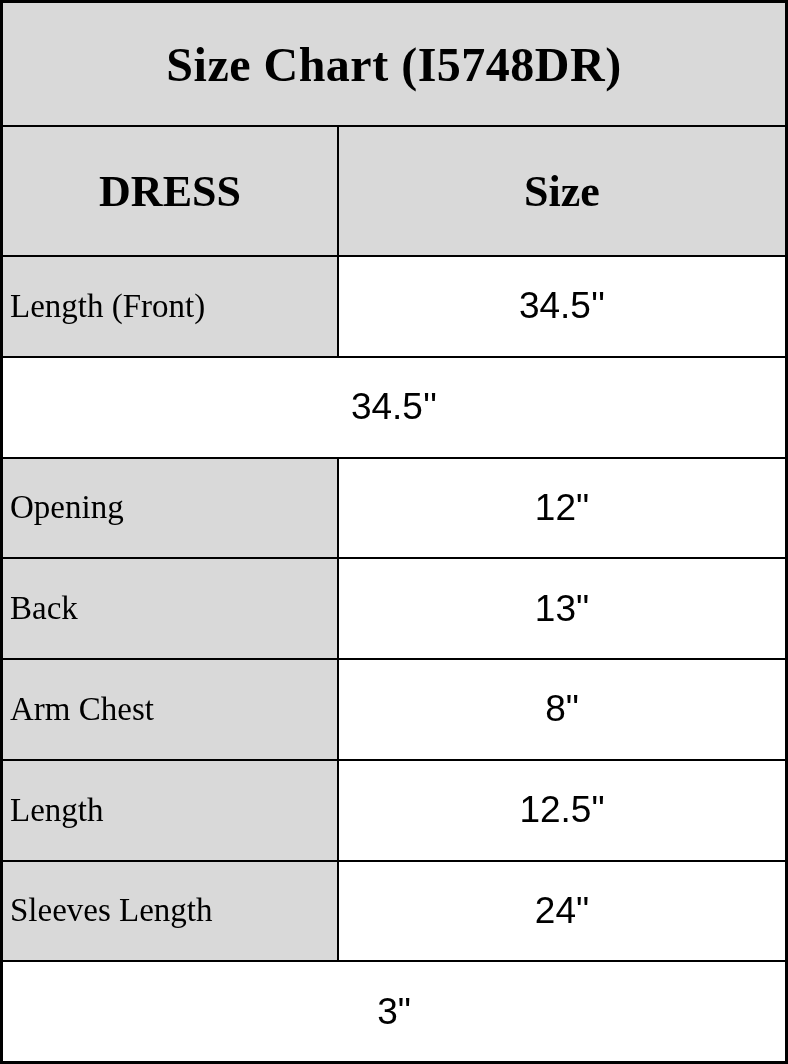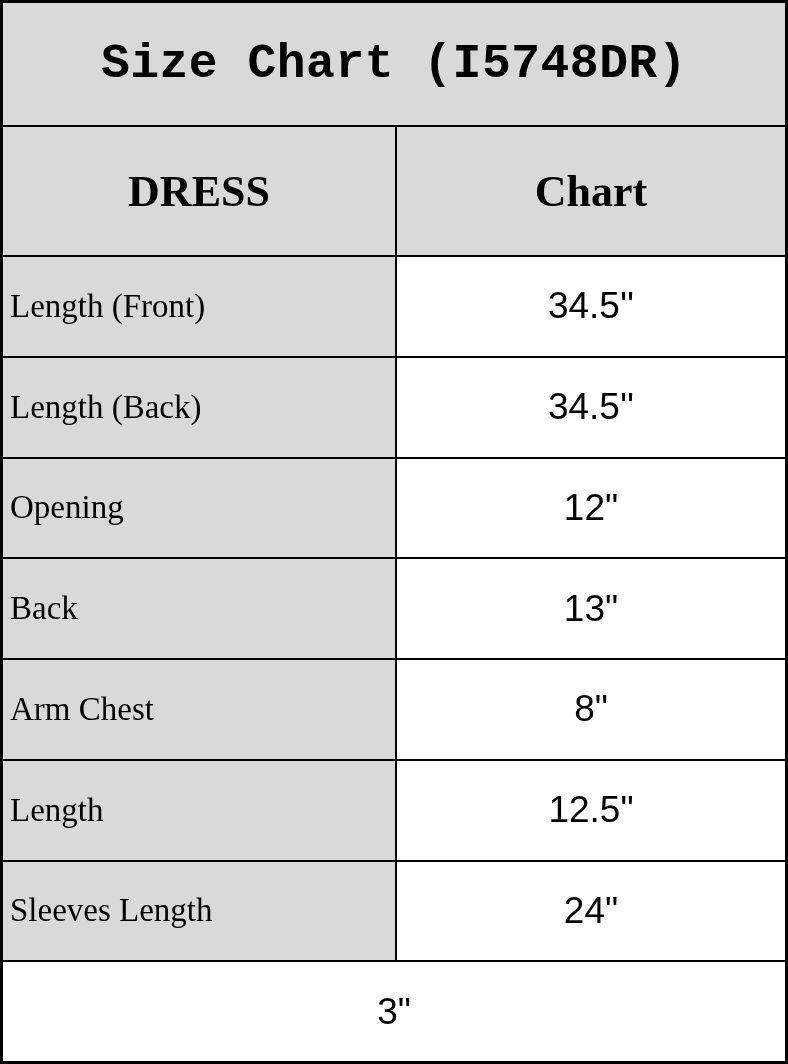--- a/index.html
+++ b/index.html
@@ -18,42 +18,42 @@
     color: var(--text, #000);
   }
   .title-row {
     box-sizing: border-box;
     flex: 0 0 124px;
     background: var(--header-bg, #d9d9d9);
     border-bottom: 2px solid var(--border, #000);
     display: flex;
     align-items: center;
     justify-content: center;
-    font-family: Liberation Mono, monospace;
+    font-family: Liberation Serif, serif;
     font-weight: bold;
     font-size: 48px;
     letter-spacing: 0.5px;
   }
   .header-row {
     box-sizing: border-box;
     flex: 0 0 130px;
     display: flex;
     border-bottom: 2px solid var(--border, #000);
   }
   .header-cell {
     box-sizing: border-box;
     background: var(--header-bg, #d9d9d9);
     display: flex;
     align-items: center;
     justify-content: center;
     font-family: "Liberation Serif", "DejaVu Serif", serif;
     font-weight: bold;
     font-size: 44px;
   }
-  .col-left  { width: 394px; border-right: 2px solid var(--border, #000); }
+  .col-left  { width: 336px; border-right: 2px solid var(--border, #000); }
   .col-right { flex: 1; }
   .data-row {
     box-sizing: border-box;
     flex: 1 1 0;
     display: flex;
     border-bottom: 2px solid var(--border, #000);
   }
   .data-row:last-child { border-bottom: none; }
   .label-cell {
     box-sizing: border-box;
@@ -76,30 +76,29 @@
 </style>
 </head>
 <body>
 
 <div class="size-chart">
 
   <div class="title-row">Size Chart (I5748DR)</div>
 
   <div class="header-row">
     <div class="header-cell col-left">DRESS</div>
-    <div class="header-cell col-right">Chart</div>
+    <div class="header-cell col-right">Size</div>
   </div>
 
   <div class="data-row">
     <div class="label-cell col-left">Length (Front)</div>
     <div class="value-cell col-right">34.5''</div>
   </div>
 
   <div class="data-row">
-    <div class="label-cell col-left">Length (Back)</div>
     <div class="value-cell col-right">34.5''</div>
   </div>
 
   <div class="data-row">
     <div class="label-cell col-left">Opening</div>
     <div class="value-cell col-right">12"</div>
   </div>
 
   <div class="data-row">
     <div class="label-cell col-left">Back</div>

